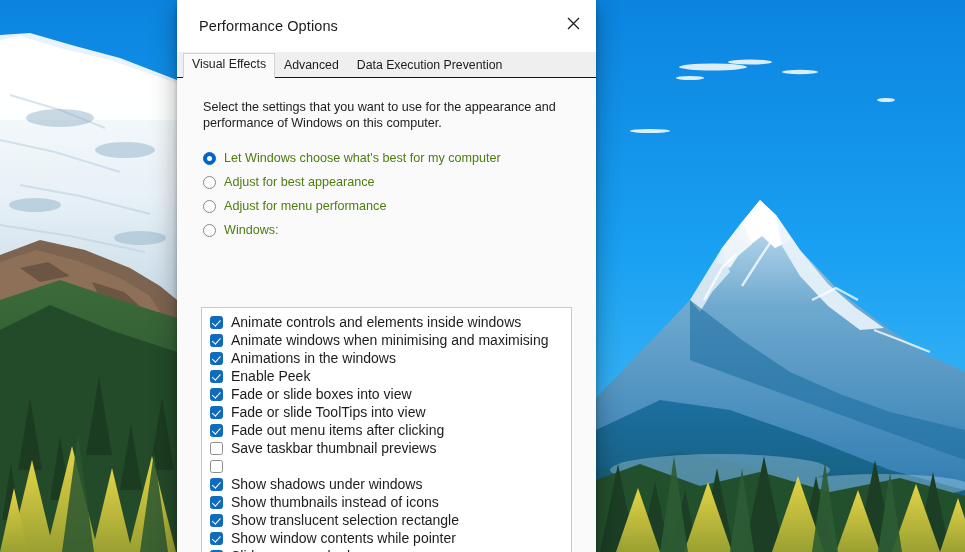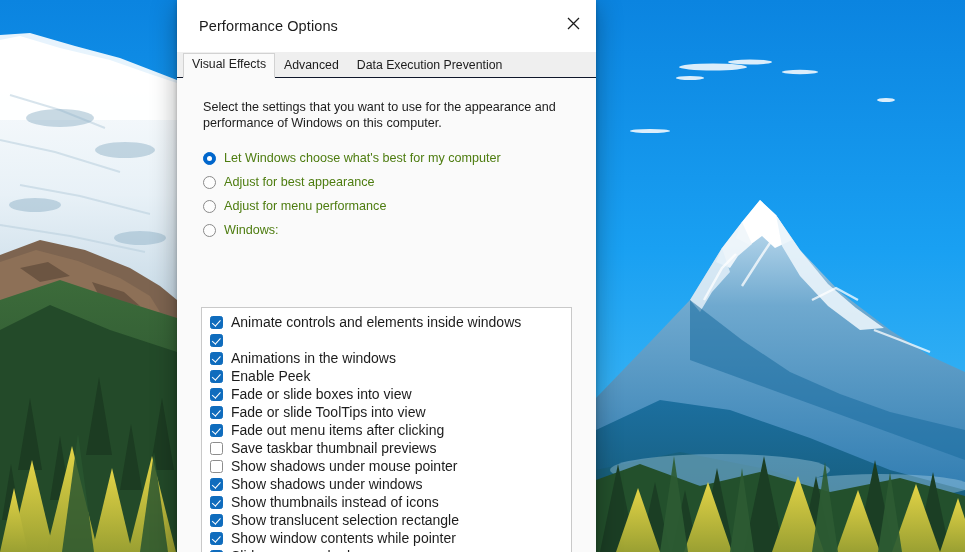--- a/index.html
+++ b/index.html
@@ -385,20 +385,21 @@
           </div>
         </div>
 
       <div id="listbox">
           <div class="check-row checked">
             <span class="check-mark"></span>
             <span class="check-label">Animate controls and elements inside windows</span>
           </div>
           <div class="check-row checked">
             <span class="check-mark"></span>
+            <span class="check-label">Animate windows when minimising and maximising</span>
           </div>
           <div class="check-row checked">
             <span class="check-mark"></span>
             <span class="check-label">Animations in the windows</span>
           </div>
           <div class="check-row checked">
             <span class="check-mark"></span>
             <span class="check-label">Enable Peek</span>
           </div>
           <div class="check-row checked">
@@ -412,21 +413,20 @@
           <div class="check-row checked">
             <span class="check-mark"></span>
             <span class="check-label">Fade out menu items after clicking</span>
           </div>
           <div class="check-row">
             <span class="check-mark"></span>
             <span class="check-label">Save taskbar thumbnail previews</span>
           </div>
           <div class="check-row">
             <span class="check-mark"></span>
-            <span class="check-label">Show shadows under mouse pointer</span>
           </div>
           <div class="check-row checked">
             <span class="check-mark"></span>
             <span class="check-label">Show shadows under windows</span>
           </div>
           <div class="check-row checked">
             <span class="check-mark"></span>
             <span class="check-label">Show thumbnails instead of icons</span>
           </div>
           <div class="check-row checked">

